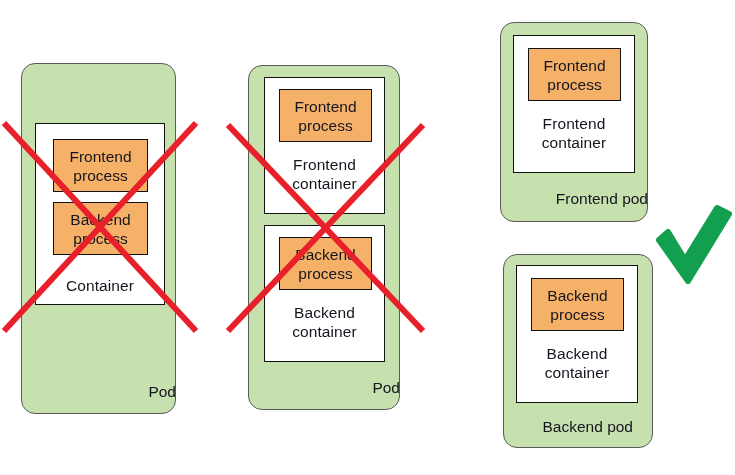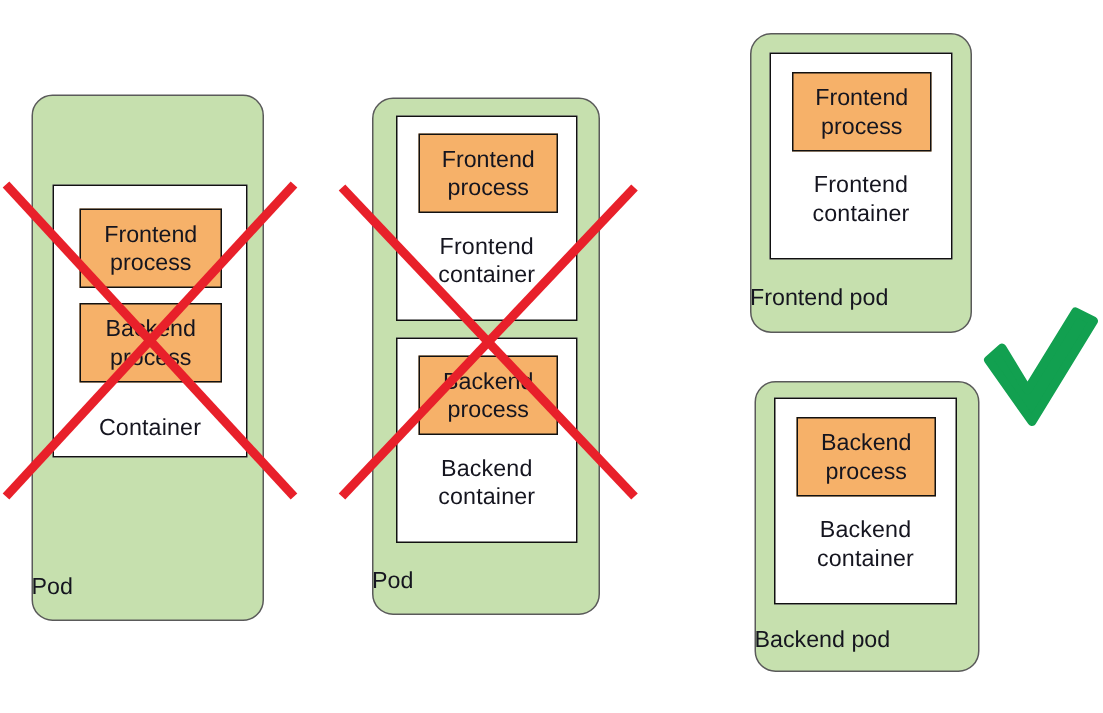--- a/index.html
+++ b/index.html
@@ -56,21 +56,21 @@
     text-align: center;
   }
   .cross, .check {
     position: absolute;
     left: 0;
     top: 0;
     pointer-events: none;
   }
   .pod-name {
     position: absolute;
-    text-align: left;
+    text-align: right;
     color: #15151f;
     font-size: 15.5px;
     line-height: 19px;
   }
 </style>
 </head>
 <body>
 
 <div id="canvas">
 

